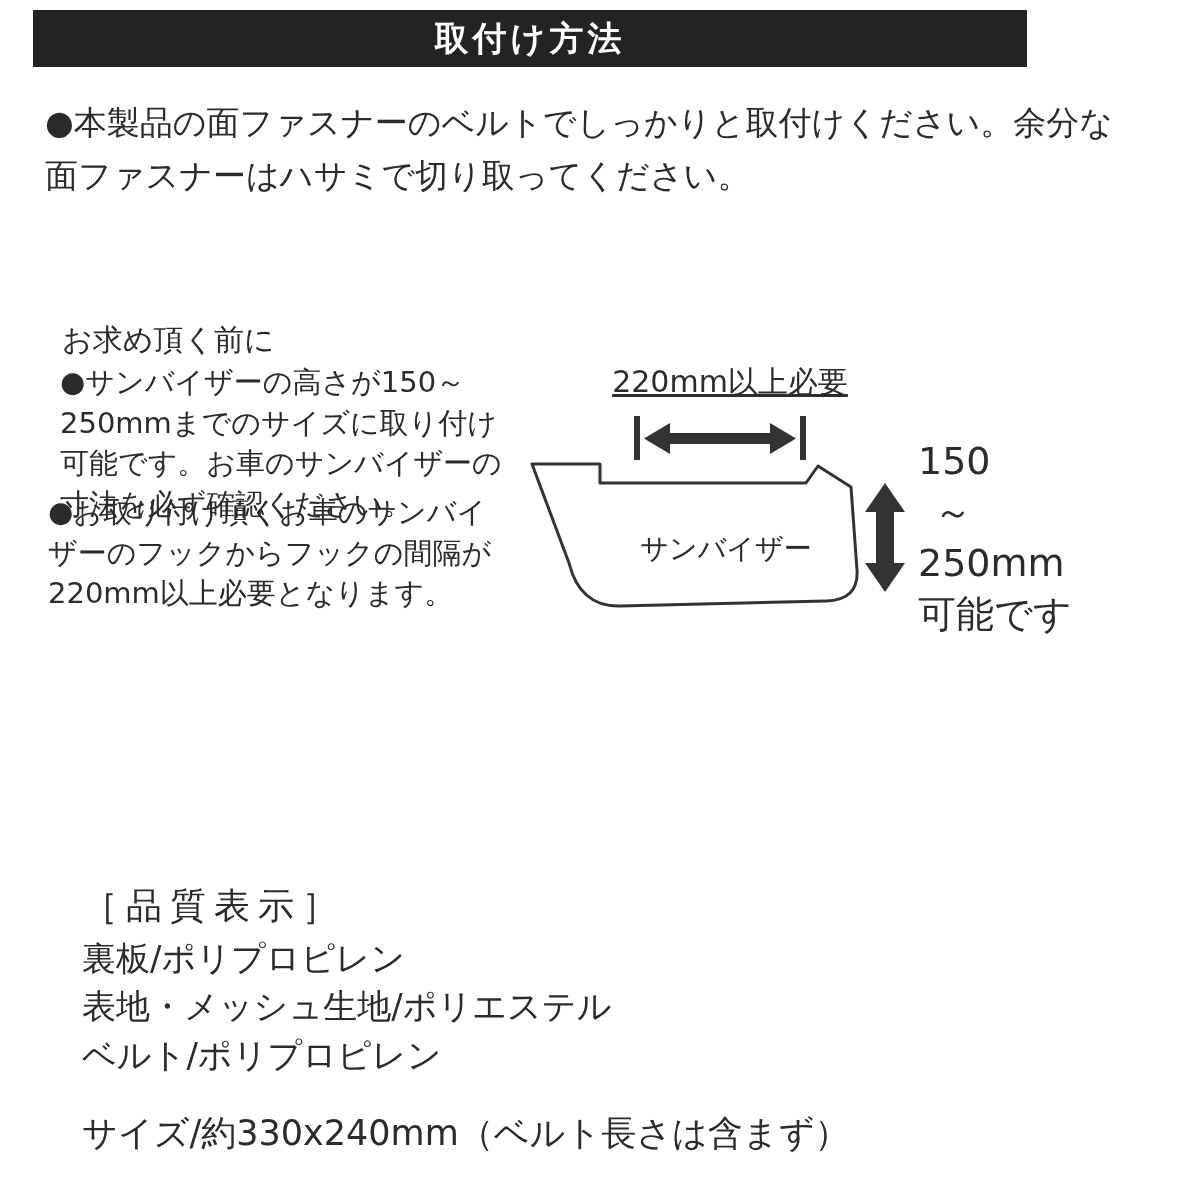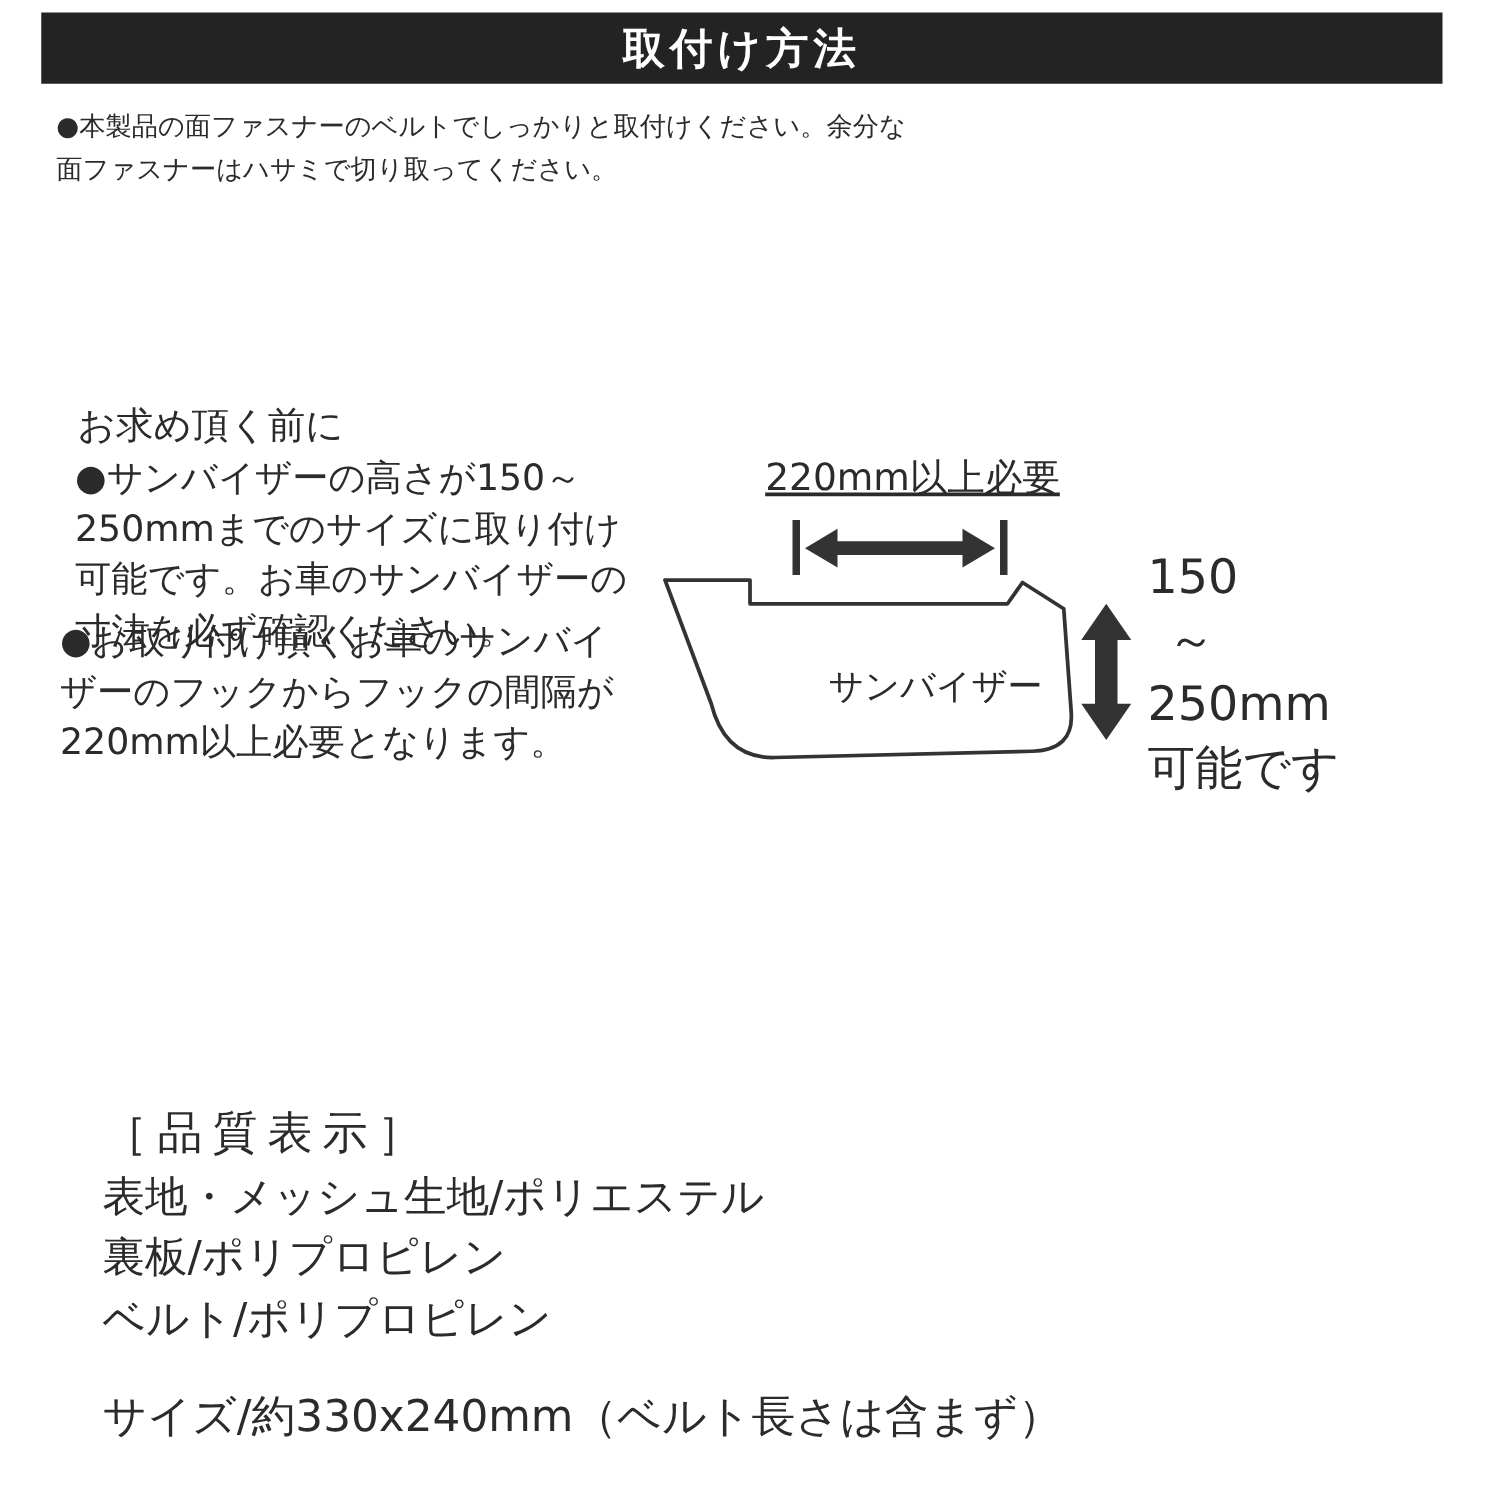--- a/index.html
+++ b/index.html
@@ -1,35 +1,35 @@
 <!DOCTYPE html>
 <html><head>
 <meta charset="utf-8">
 <style>
   html, body { margin:0; padding:0; background:#ffffff; }
   body { font-family:"DejaVu Sans","Liberation Sans",sans-serif; color:#2b2b2b; }
   #page { position:relative; width:1200px; height:1200px; background:#ffffff; overflow:hidden; }
   .abs { position:absolute; }
 
-  .header-bar { left:33px; top:10px; width:1121px; height:57px; background:#232323;
+  .header-bar { left:33px; top:10px; width:994px; height:57px; background:#232323;
     display:flex; align-items:center; justify-content:center; }
   .header-title { color:#ffffff; font-size:34px; font-weight:bold; letter-spacing:4px; }
 
-  .intro { left:45px; top:84px; width:1120px; font-size:21px; line-height:1.62;
+  .intro { left:45px; top:96px; width:1120px; font-size:33px; line-height:1.62;
     white-space:pre-line; }
 
   .before-heading { left:62px; top:320px; font-size:30px;font-family:Liberation Serif, serif; }
   .note { font-size:29px; line-height:1.4; white-space:pre-line; }
   #note1 { left:60px; top:362px; }
   #note2 { left:48px; top:492px; }
 
   .diagram { left:520px; top:360px; width:640px; height:310px; }
   .diagram svg { position:absolute; left:0; top:0; }
   .width-label { left:60px; top:2px; width:300px; text-align:center; font-size:30px;text-decoration:underline; }
-  .visor-label { left:118px; top:170px; width:196px; text-align:right; font-size:28px; }
+  .visor-label { left:108px; top:170px; width:196px; text-align:center; font-size:28px; }
   .height-labels { left:398px; top:76px; font-size:38px; line-height:1.34; }
   .height-labels .tilde { padding-left:16px; }
 
   .quality-heading { left:82px; top:882px; font-size:36px; letter-spacing:8px; }
   .quality-lines { left:82px; top:934px; font-size:34px; line-height:1.42; }
   .size-line { left:82px; top:1110px; font-size:35px; }
 </style>
 </head>
 <body>
 
@@ -78,20 +78,20 @@
       <div>150</div>
       <div class="tilde">～</div>
       <div>250mm</div>
       <div>可能です</div>
     </div>
   </div>
 
   <div class="abs quality-heading">［品質表示］</div>
 
   <div class="abs quality-lines">
+    <div>裏板/ポリプロピレン</div>
     <div>表地・メッシュ生地/ポリエステル</div>
-    <div>裏板/ポリプロピレン</div>
     <div>ベルト/ポリプロピレン</div>
   </div>
 
   <div class="abs size-line">サイズ/約330x240mm（ベルト長さは含まず）</div>
 
 </div>
 
 </body></html>

